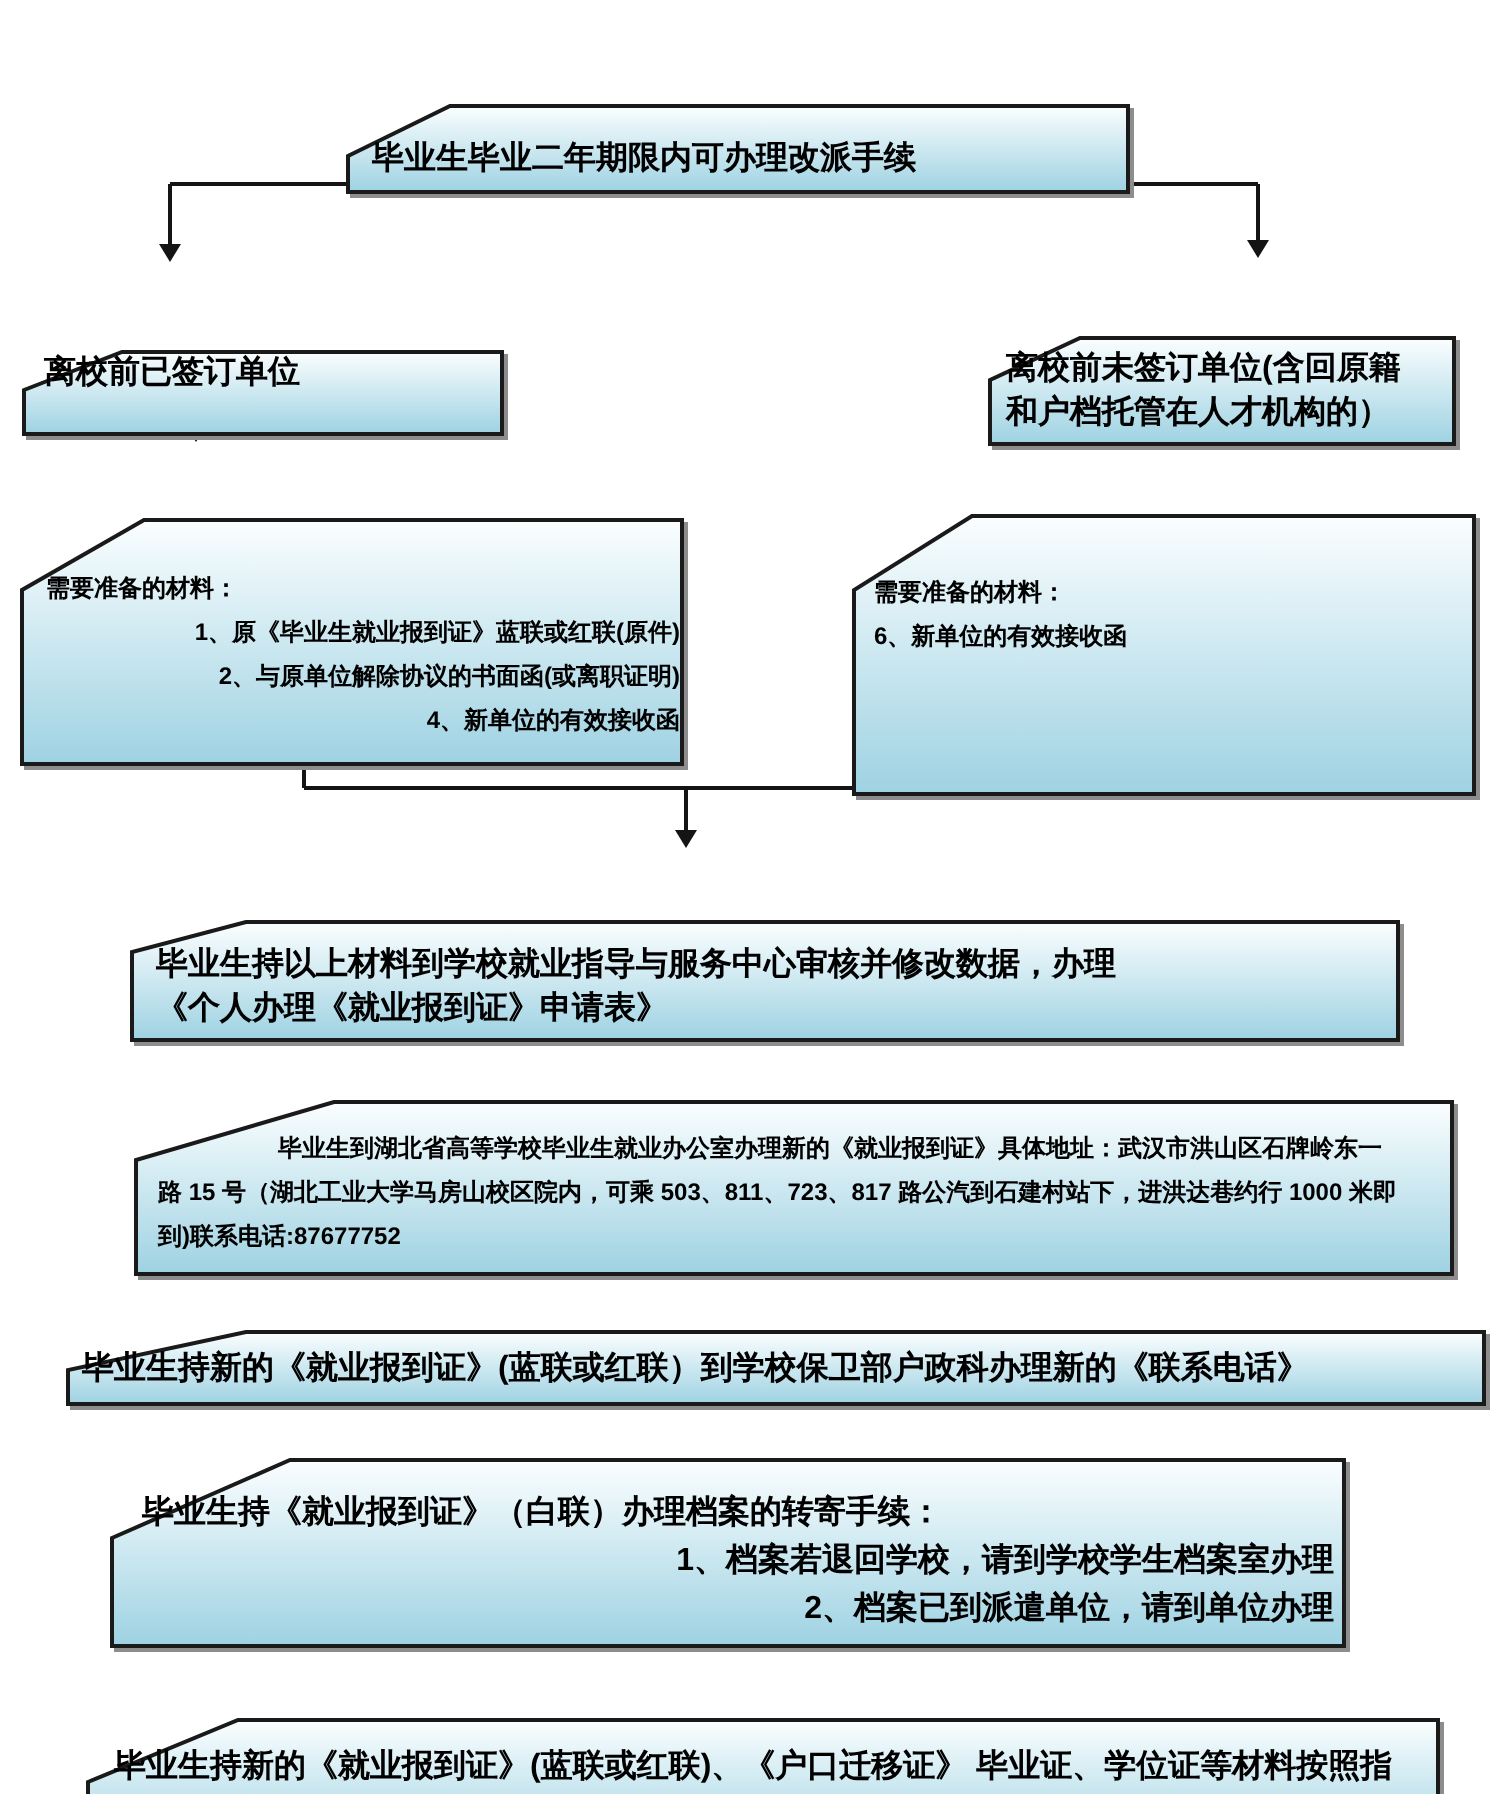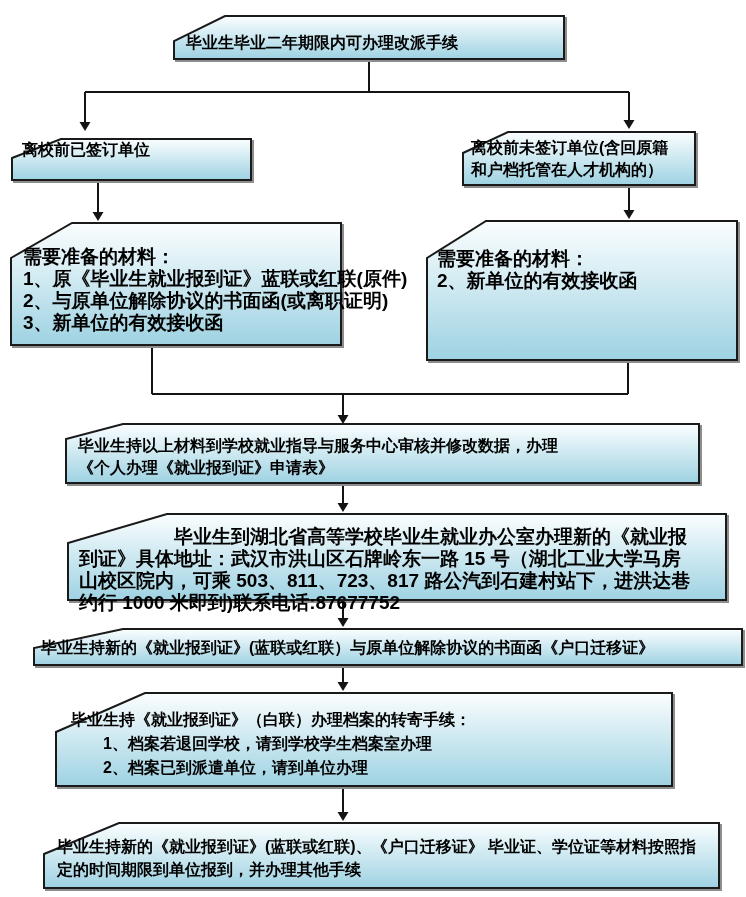--- a/index.html
+++ b/index.html
@@ -1,29 +1,29 @@
 <!DOCTYPE html>
 <html><head>
 <meta charset="utf-8">
 <style>
   html,body{margin:0;padding:0;background:#ffffff;}
   #canvas{
     position:relative;width:746px;height:897px;background:#ffffff;overflow:hidden;
     font-family:"Liberation Sans","DejaVu Sans",sans-serif;
   }
   #connectors{position:absolute;left:0;top:0;z-index:1;}
-  .box{position:absolute;z-index:2;}
+  .box{position:absolute;z-index:2;margin-top:37px;}
   .box .shape{position:absolute;left:0;top:0;filter:drop-shadow(2px 2px 0 #8d8d8d);}
   .txt{
     position:relative;z-index:3;color:#000;font-size:16px;line-height:22px;
     font-weight:600;letter-spacing:0;
   }
-  .txt.small{font-size:19px;}
-  .nw{white-space:nowrap;overflow:visible;}
-  .indent-items > .item{padding-left:2em;}
+  .txt.small{font-size:12px;}
+  .nw{white-space:nowrap;overflow:visible;text-align:right;}
+  .indent-items > .item{padding-left:2em;text-align:right;}
   .first-indent{text-indent:5em;}
 </style>
 </head>
 <body>
 
 <div id="canvas">
 
   <svg id="connectors" width="746" height="897" viewBox="0 0 746 897" shape-rendering="crispEdges">
     <g stroke="#141414" stroke-width="2" fill="none">
       <line x1="369" y1="60" x2="369" y2="92"></line>
@@ -73,21 +73,21 @@
           <linearGradient id="g1" x1="0" y1="0" x2="0" y2="1">
             <stop offset="0" stop-color="#fbfeff"></stop>
             <stop offset="1" stop-color="#9ed2e2"></stop>
           </linearGradient>
         </defs>
         <polygon points="50,1 240,1 240,42 1,42 1,20" fill="url(#g1)" stroke="#1a1a1a" stroke-width="2"></polygon>
       </svg>
     <div class="txt" style="padding:1px 6px 4px 11px">离校前已签订单位</div>
   </div>
 
-  <div class="box" style="left:462px;top:131px;width:234px;height:51px">
+  <div class="box" style="left:494px;top:131px;width:234px;height:51px">
       <svg class="shape" width="234" height="55" viewBox="0 0 234 55">
         <defs>
           <linearGradient id="g2" x1="0" y1="0" x2="0" y2="1">
             <stop offset="0" stop-color="#fbfeff"></stop>
             <stop offset="1" stop-color="#9ed2e2"></stop>
           </linearGradient>
         </defs>
         <polygon points="46,1 233,1 233,54 1,54 1,22" fill="url(#g2)" stroke="#1a1a1a" stroke-width="2"></polygon>
       </svg>
     <div class="txt" style="padding:6px 14px 4px 9px">离校前未签订单位(含回原籍和户档托管在人才机构的）</div>
@@ -100,37 +100,37 @@
             <stop offset="0" stop-color="#fbfeff"></stop>
             <stop offset="1" stop-color="#9ed2e2"></stop>
           </linearGradient>
         </defs>
         <polygon points="62,1 331,1 331,123 1,123 1,36" fill="url(#g3)" stroke="#1a1a1a" stroke-width="2"></polygon>
       </svg>
     <div class="txt small" style="padding:24px 2px 4px 13px">
       <div>需要准备的材料：</div>
       <div class="nw">1、原《毕业生就业报到证》蓝联或红联(原件)</div>
       <div class="nw">2、与原单位解除协议的书面函(或离职证明)</div>
-      <div class="nw">3、新单位的有效接收函</div>
+      <div class="nw">4、新单位的有效接收函</div>
     </div>
   </div>
 
   <div class="box" style="left:426px;top:220px;width:312px;height:141px">
       <svg class="shape" width="312" height="141" viewBox="0 0 312 141">
         <defs>
           <linearGradient id="g4" x1="0" y1="0" x2="0" y2="1">
             <stop offset="0" stop-color="#fbfeff"></stop>
             <stop offset="1" stop-color="#9ed2e2"></stop>
           </linearGradient>
         </defs>
         <polygon points="60,1 311,1 311,140 1,140 1,38" fill="url(#g4)" stroke="#1a1a1a" stroke-width="2"></polygon>
       </svg>
     <div class="txt small" style="padding:28px 8px 4px 11px">
       <div>需要准备的材料：</div>
-      <div>2、新单位的有效接收函</div>
+      <div>6、新单位的有效接收函</div>
     </div>
   </div>
 
   <div class="box" style="left:65px;top:423px;width:523px;height:61px">
       <svg class="shape" width="635" height="61" viewBox="0 0 635 61">
         <defs>
           <linearGradient id="g5" x1="0" y1="0" x2="0" y2="1">
             <stop offset="0" stop-color="#fbfeff"></stop>
             <stop offset="1" stop-color="#9ed2e2"></stop>
           </linearGradient>
@@ -156,21 +156,21 @@
   <div class="box" style="left:33px;top:628px;width:710px;height:38px">
       <svg class="shape" width="710" height="38" viewBox="0 0 710 38">
         <defs>
           <linearGradient id="g7" x1="0" y1="0" x2="0" y2="1">
             <stop offset="0" stop-color="#fbfeff"></stop>
             <stop offset="1" stop-color="#9ed2e2"></stop>
           </linearGradient>
         </defs>
         <polygon points="90,1 709,1 709,37 1,37 1,20" fill="url(#g7)" stroke="#1a1a1a" stroke-width="2"></polygon>
       </svg>
-    <div class="txt" style="padding:9px 4px 4px 8px">毕业生持新的《就业报到证》(蓝联或红联）与原单位解除协议的书面函《户口迁移证》</div>
+    <div class="txt" style="padding:9px 4px 4px 8px">毕业生持新的《就业报到证》(蓝联或红联）到学校保卫部户政科办理新的《联系电话》</div>
   </div>
 
   <div class="box" style="left:55px;top:692px;width:618px;height:80px">
       <svg class="shape" width="618" height="95" viewBox="0 0 618 95">
         <defs>
           <linearGradient id="g8" x1="0" y1="0" x2="0" y2="1">
             <stop offset="0" stop-color="#fbfeff"></stop>
             <stop offset="1" stop-color="#9ed2e2"></stop>
           </linearGradient>
         </defs>

